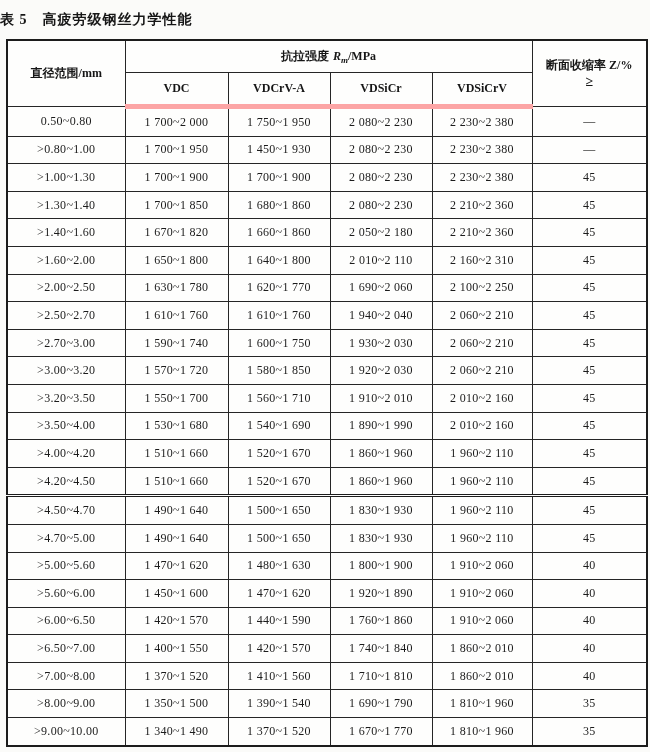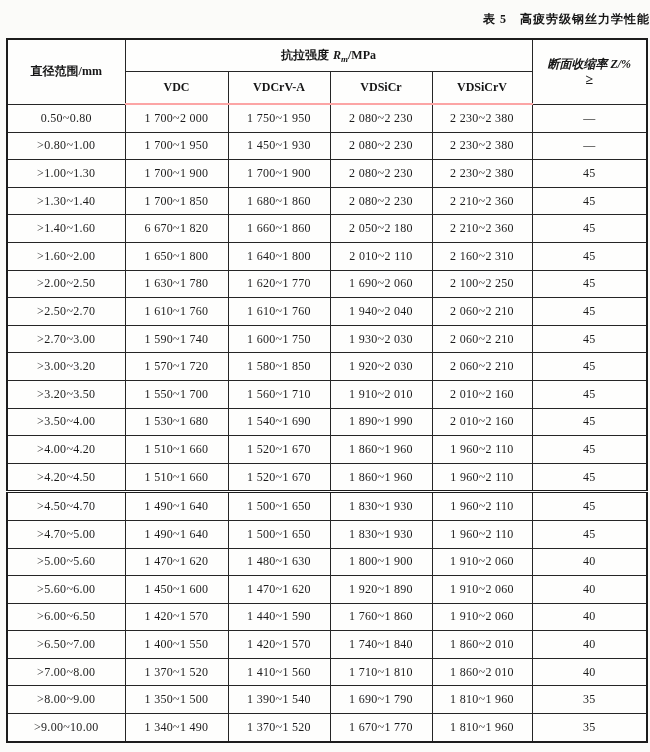--- a/index.html
+++ b/index.html
@@ -6,23 +6,23 @@
     margin: 0;
     padding: 0;
     background: #fbfbf9;
     width: 650px;
     height: 752px;
     overflow: hidden;
     font-family: "Liberation Serif", "DejaVu Serif", serif;
     color: #161616;
   }
   .page-title {
-    text-align: right;
+    text-align: left;
     font-weight: bold;
-    font-size: 12px;
+    font-size: 14px;
     letter-spacing: 1px;
     padding-top: 11px;
     margin: 0 0 10px 0;
   }
   table.spec-table {
     border-collapse: collapse;
     table-layout: fixed;
     width: 640px;
     margin-left: 6px;
     background: #fefefd;
@@ -42,32 +42,32 @@
   }
   thead th {
     font-weight: bold;
     font-size: 12.5px;
     height: 31px;
   }
   thead tr.group-row th {
     border-bottom-width: 1px;
   }
   thead tr:last-child th {
-    border-bottom: 2px solid #fca5a5;
+    border-bottom: 5px solid #fca5a5;
     font-family: Liberation Serif, serif;
   }
   th.tensile-group .sym {
     font-style: italic;
     margin-left: 4px;
   }
   th.tensile-group sub {
     font-size: 9px;
     font-style: italic;
   }
-  th.reduction-header div.l1 { line-height: 1.4; font-style: italic; }
+  th.reduction-header div.l1 { line-height: 1.4; }
   th.reduction-header div.l2 {
     font-size: 14px;
     line-height: 1.1;
     font-weight: bold;
   }
   tbody td {
     height: 26.6px;
     letter-spacing: 0.3px;
   }
   tbody td:first-child {
@@ -139,21 +139,21 @@
       <tr>
         <td>&gt;1.30~1.40</td>
         <td>1 700~1 850</td>
         <td>1 680~1 860</td>
         <td>2 080~2 230</td>
         <td>2 210~2 360</td>
         <td>45</td>
       </tr>
       <tr>
         <td>&gt;1.40~1.60</td>
-        <td>6 670~1 820</td>
+        <td>1 670~1 820</td>
         <td>1 660~1 860</td>
         <td>2 050~2 180</td>
         <td>2 210~2 360</td>
         <td>45</td>
       </tr>
       <tr>
         <td>&gt;1.60~2.00</td>
         <td>1 650~1 800</td>
         <td>1 640~1 800</td>
         <td>2 010~2 110</td>

